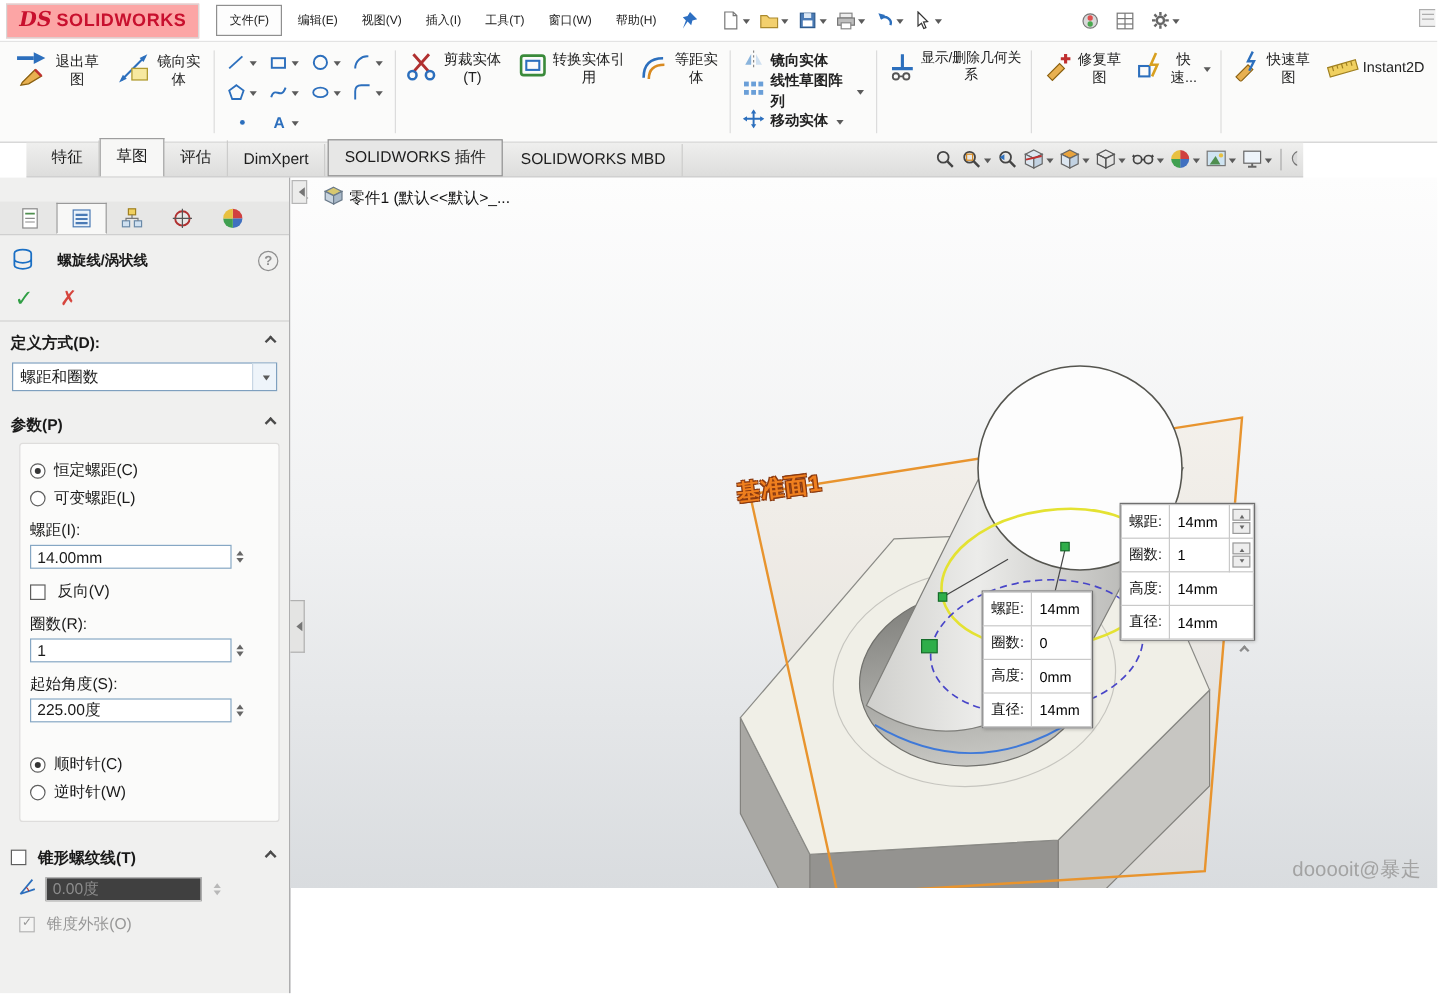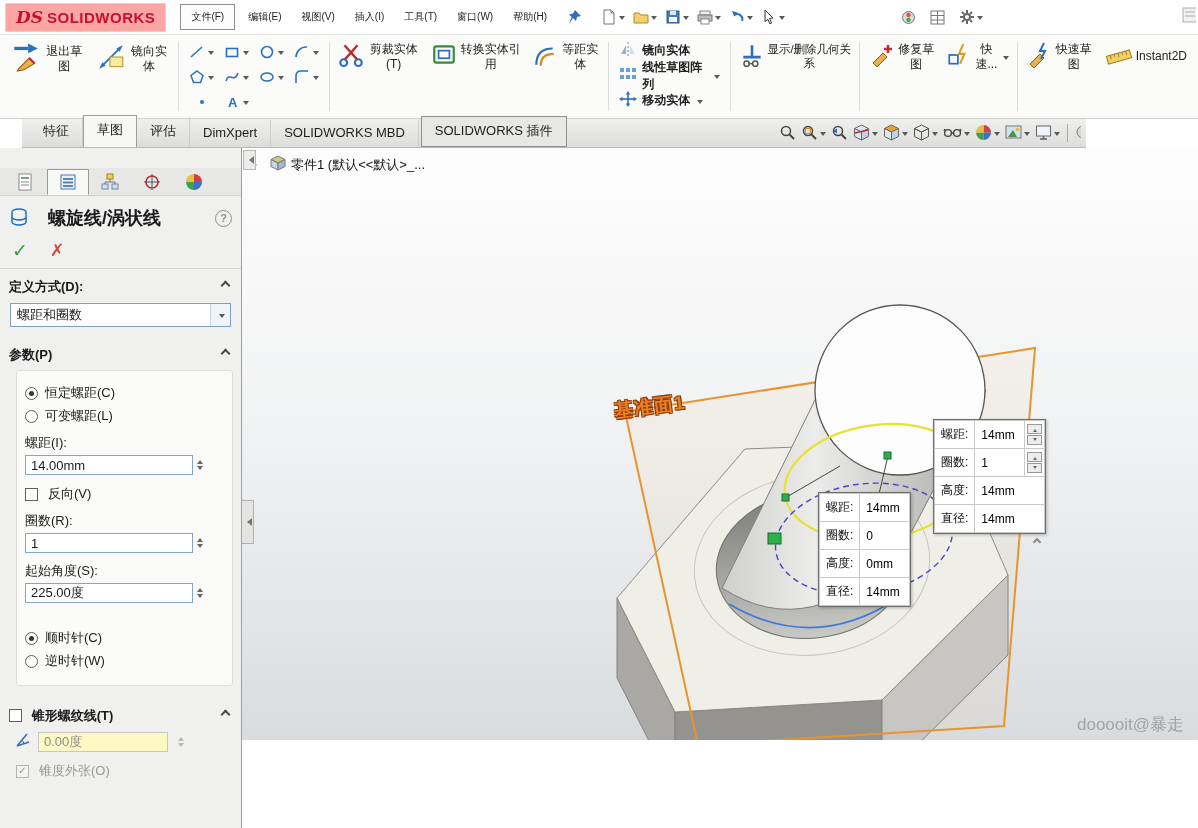--- a/index.html
+++ b/index.html
@@ -46,42 +46,42 @@
   .hud { position:absolute; right:4px; top:3px; display:flex; align-items:center; gap:3px; }
   .hudbtn { display:flex; align-items:center; padding:2px 1px; }
   .hud .vsep { width:1px; height:18px; background:#aaa; margin:0 3px; }
 
   
   .panel { position:absolute; left:0; top:148px; width:242px; height:680px; background:#f0f0ef; border-right:1px solid #9e9ea0; overflow:hidden; font-size:13px; color:#1a1a1a; }
   .ptabs { margin-top:20px; height:28px; background:#e7e7e6; display:flex; align-items:flex-end; padding-left:5px; border-bottom:1px solid #cfcfcf; }
   .ptab { width:42px; height:26px; display:flex; align-items:center; justify-content:center; border:1px solid transparent; }
   .ptab.active { background:#f8f8f7; border-color:#9a9a9a; border-bottom-color:#f8f8f7; }
   .pm-title { display:flex; align-items:center; gap:7px; padding:10px 9px 6px; }
-  .pm-title b { font-size:18px;padding-left:12px; }
+  .pm-title b { font-size:12px;padding-left:12px; }
   .help { margin-left:auto; width:17px; height:17px; border:1.5px solid #8e8e8e; border-radius:50%; color:#8e8e8e; font-size:11px; font-weight:bold; display:flex; align-items:center; justify-content:center; }
   .okrow { display:flex; align-items:center; gap:22px; padding:3px 12px 7px; border-bottom:1px solid #d2d2d1; }
   .ok { color:#2f9e44; font-size:19px; font-weight:bold; font-family:"DejaVu Sans",sans-serif; }
   .cancel { color:#d6453d; font-size:17px; font-weight:bold; font-family:"DejaVu Sans",sans-serif; }
   .sect { position:relative; padding:9px 9px 4px; font-weight:bold; }
   .chev-up { position:absolute; right:12px; top:13px; width:7px; height:7px; border-left:2px solid #4a4a4a; border-top:2px solid #4a4a4a; transform:rotate(45deg); }
   .sect .cbx { margin-right:6px; }
   .dd { margin:3px 10px 10px; height:24px; border:1px solid #7fa0bf; background:#fff; display:flex; align-items:center; padding-left:6px; }
   .ddbtn { margin-left:auto; width:20px; align-self:stretch; border-left:1px solid #c8d6e4; background:#eef4fa; display:flex; align-items:center; justify-content:center; }
   .gbox { margin:2px 8px 12px 16px; background:#fbfbfa; border:1px solid #dedddc; border-radius:3px; padding:8px 8px 10px; }
   .radio { display:flex; align-items:center; gap:7px; margin:5px 0; }
   .rdot { width:13px; height:13px; border:1px solid #5f5f5f; border-radius:50%; background:#fff; position:relative; flex:none; }
   .radio.checked .rdot::after { content:""; position:absolute; inset:3px; background:#353535; border-radius:50%; }
   .flabel { margin:9px 0 3px; }
   .frow { display:flex; align-items:center; }
   .field { width:168px; height:20px; border:1px solid #86a7c4; background:#fff; display:flex; align-items:center; padding-left:5px; overflow:hidden; white-space:nowrap; }
   .spin { display:flex; flex-direction:column; margin-left:4px; gap:2px; }
   .check { display:flex; align-items:center; gap:10px; margin:10px 0 4px; }
   .cbx { width:13px; height:13px; border:1px solid #5f5f5f; background:#fff; flex:none; display:flex; align-items:center; justify-content:center; font-size:10px; line-height:10px; }
   .disabled, .disabled * { color:#979797 !important; }
-  .field.dis { background:#fef9c3; border-color:#c6c6c6; color:#8c8c8c; }
+  .field.dis { background:#404040; border-color:#c6c6c6; color:#8c8c8c; }
   .cbx.dis { border-color:#b3b3b3; background:#f4f4f3; color:#c2c2c2; }
   .spin.dis .tri-up-s { border-bottom-color:#b8b8b8; } .spin.dis .tri-dn-s { border-top-color:#b8b8b8; }
   .taper-row { display:flex; align-items:center; gap:6px; margin:2px 10px 6px 14px; }
   .taper-row .field { width:130px; }
 
   
   .pane-toggle { position:absolute; left:243px; top:150px; width:13px; height:20px; background:#ececeb; border:1px solid #b5b5b5; display:flex; align-items:center; justify-content:center; z-index:5; }
   .pane-collapse { position:absolute; left:242px; top:500px; width:12px; height:44px; background:#e4e4e3; border:1px solid #b0b0b0; border-left:none; display:flex; align-items:center; justify-content:center; z-index:5; }
 
   
@@ -436,22 +436,22 @@
         <span class="lbl">Instant2D</span>
       </div>
     </div>
   </div>
 
   <div class="tabbar">
     <span class="tab">特征</span>
     <span class="tab active">草图</span>
     <span class="tab">评估</span>
     <span class="tab">DimXpert</span>
+    <span class="tab boxed">SOLIDWORKS 插件</span>
     <span class="tab">SOLIDWORKS MBD</span>
-    <span class="tab boxed">SOLIDWORKS 插件</span>
 
     <div class="hud">
       <span class="hudbtn">
           <svg width="17" height="17">
             <circle cx="7" cy="7" r="4.5" stroke="#444" fill="none" stroke-width="1.5"></circle>
             <line x1="10.5" y1="10.5" x2="15" y2="15" stroke="#444" stroke-width="2"></line>
           </svg>
         </span>
       <span class="hudbtn">
           <svg width="17" height="17">

